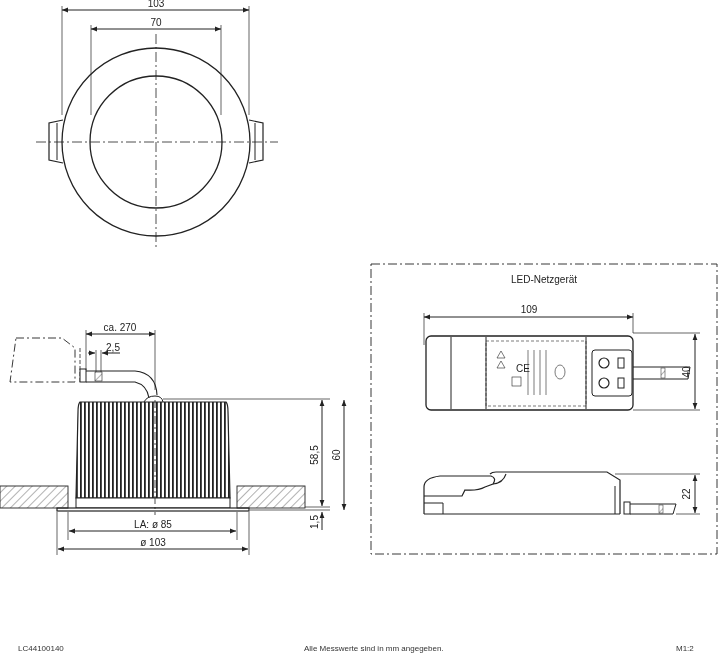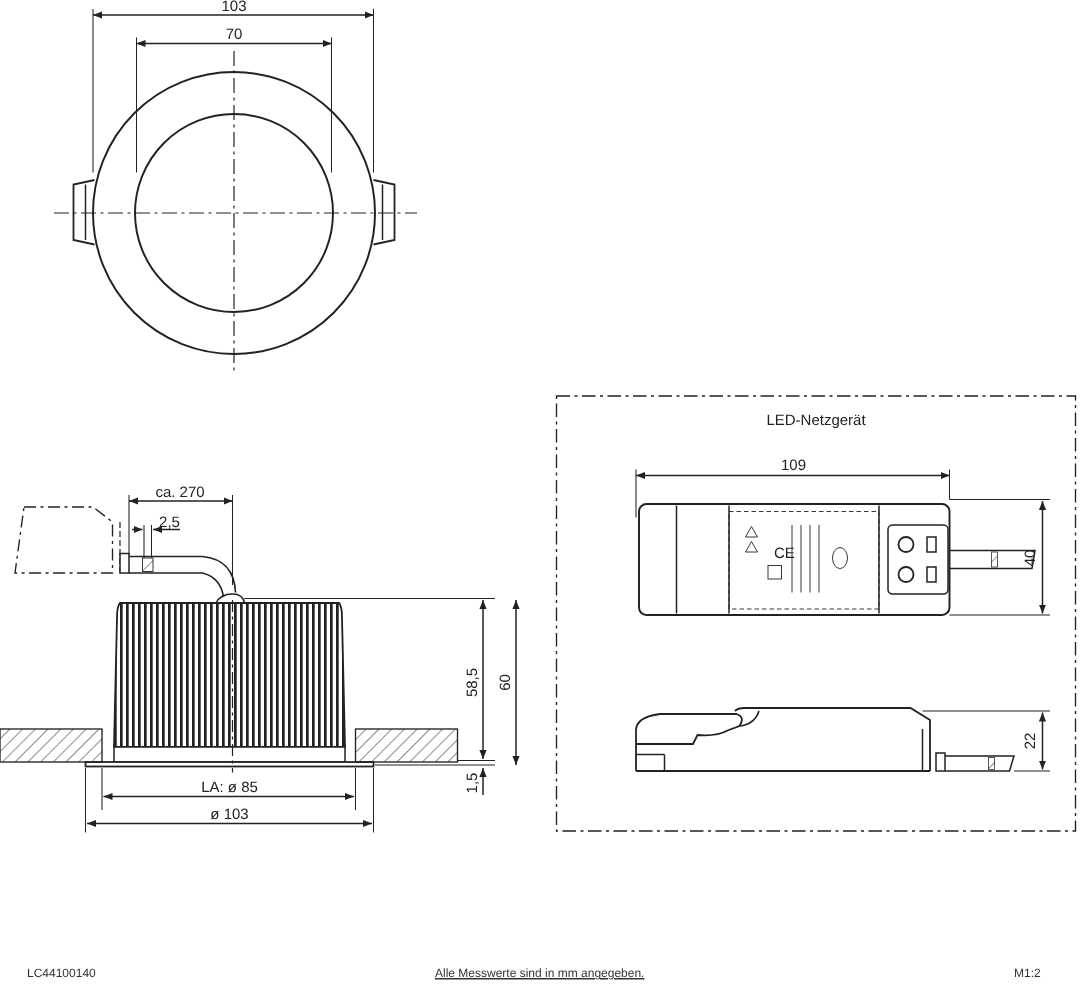--- a/index.html
+++ b/index.html
@@ -3,21 +3,21 @@
 <meta charset="utf-8">
 <style>
   html, body { margin: 0; padding: 0; background: #ffffff; }
   body { width: 720px; height: 656px; position: relative; overflow: hidden;
          font-family: "Liberation Sans", sans-serif; color: #1a1a1a; }
   svg { position: absolute; left: 0; top: 0; }
   .dim-text { font-family: "Liberation Sans", sans-serif; font-size: 10px; fill: #222; }
   .title-text { font-family: "Liberation Sans", sans-serif; font-size: 10px; fill: #222; }
   .footer { position: absolute; top: 644px; font-size: 8px; color: #333; }
   .footer-left { left: 18px; }
-  .footer-center { left: 290px; text-decoration: underline; }
+  .footer-center { left: 304px; }
   .footer-right { left: 660px; padding-left: 16px; }
 </style>
 </head>
 <body>
 
 <svg width="720" height="656" viewBox="0 0 720 656" xmlns="http://www.w3.org/2000/svg">
   <defs>
     <marker id="arr" viewBox="0 0 10 10" refX="10" refY="5" markerWidth="6" markerHeight="6" orient="auto-start-reverse">
       <path d="M0,1 L10,5 L0,9 z" fill="#222"></path>
     </marker>

